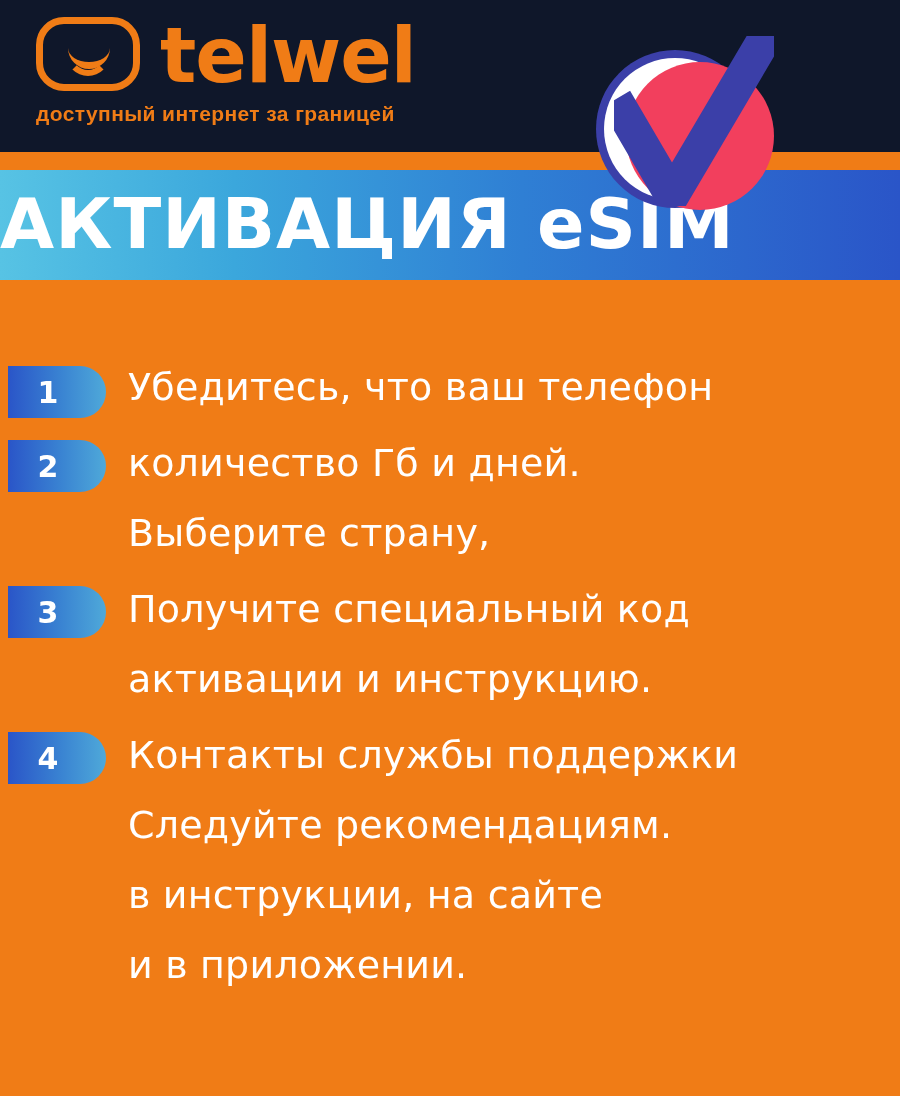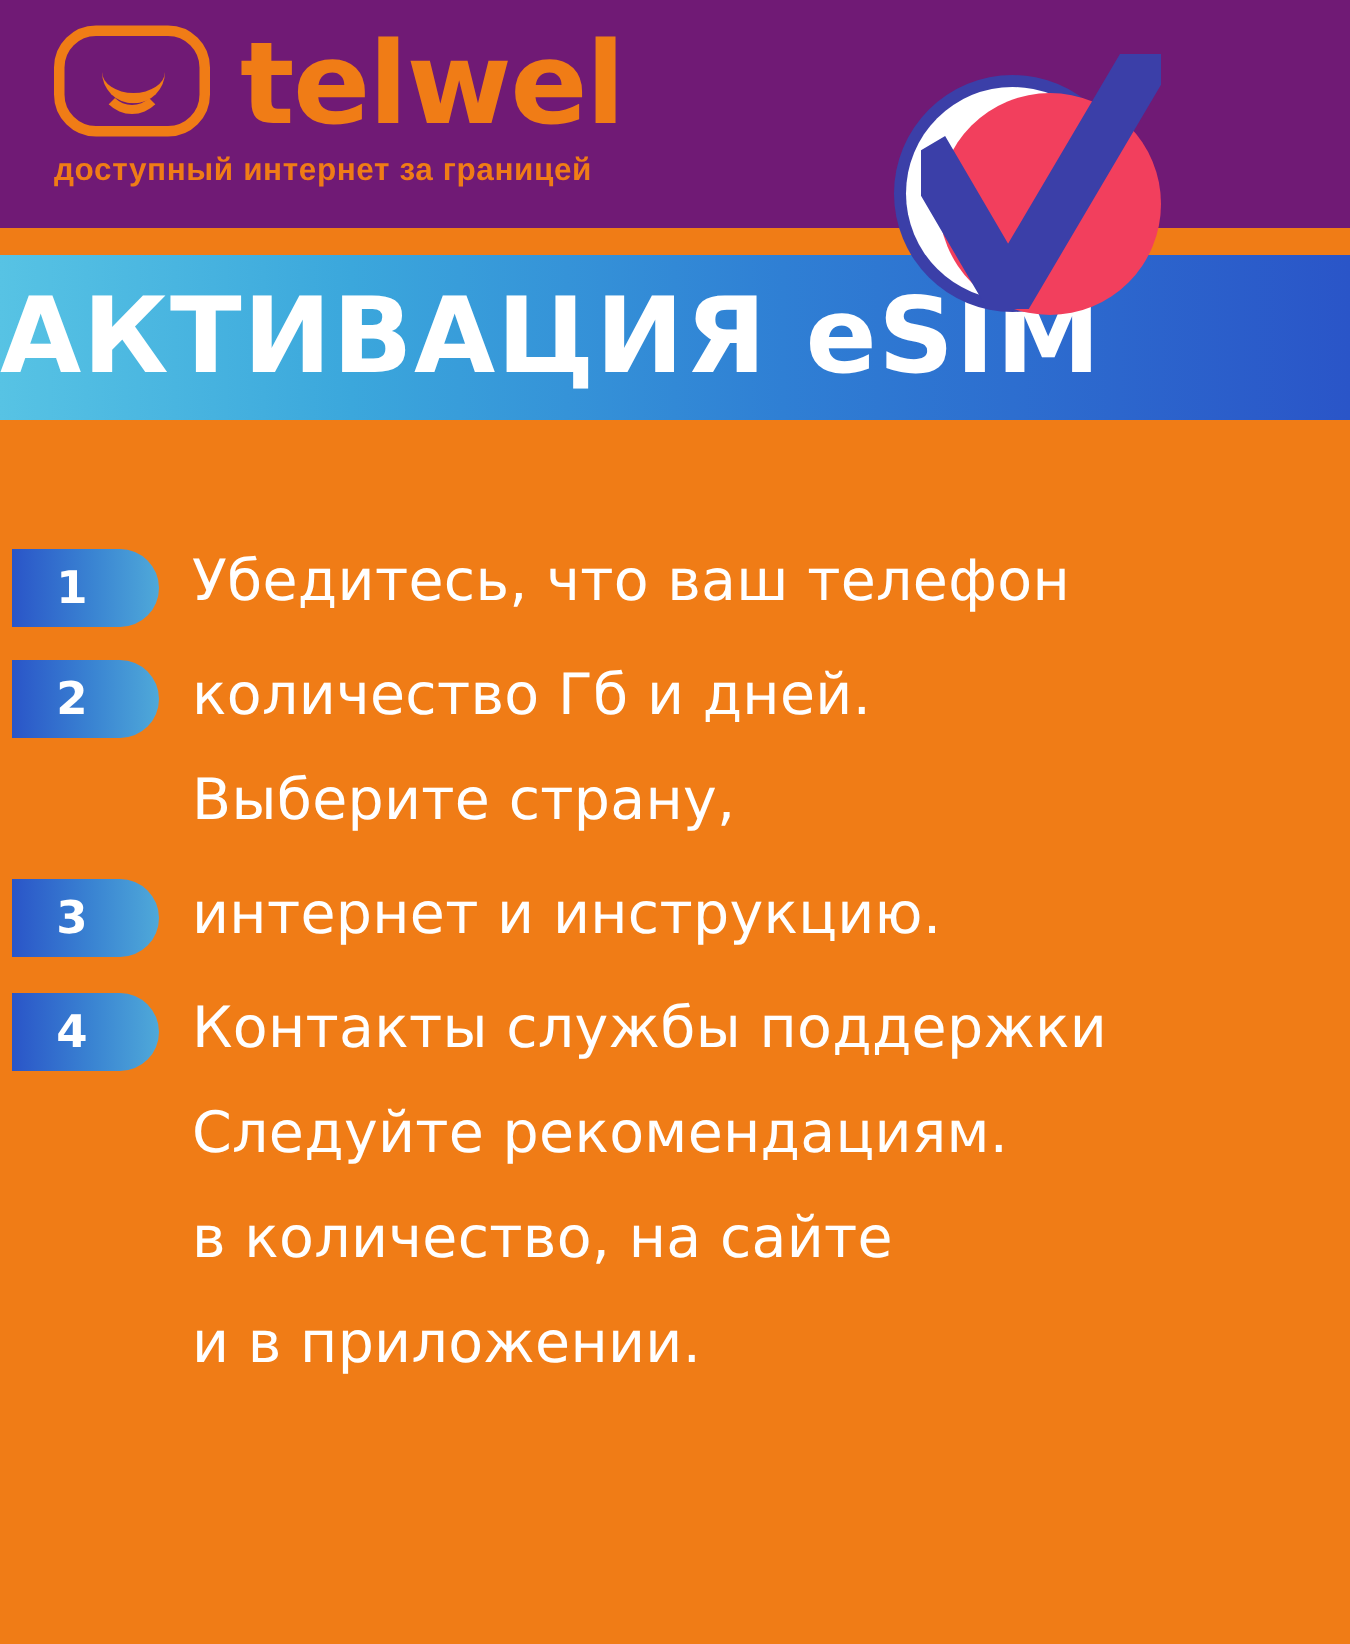--- a/index.html
+++ b/index.html
@@ -22,21 +22,21 @@
     overflow: hidden;
   }
 
   
   .header-band {
     position: absolute;
     top: 0;
     left: 0;
     width: 900px;
     height: 152px;
-    background: #701a75;
+    background: #0f172a;
     z-index: 3;
   }
 
   .logo-wrap {
     position: absolute;
     left: 36px;
     top: 14px;
     display: flex;
     align-items: center;
   }
@@ -247,28 +247,29 @@
       <div class="step-number" style="top:12px;">2</div>
       <div class="step-lines">
         <div class="step-line">количество Гб и дней.</div>
         <div class="step-line">Выберите страну,</div>
       </div>
     </div>
 
     <div class="step">
       <div class="step-number" style="top:12px;">3</div>
       <div class="step-lines">
-        <div class="step-line">интернет и инструкцию.</div>
+        <div class="step-line">Получите специальный код</div>
+        <div class="step-line">активации и инструкцию.</div>
       </div>
     </div>
 
     <div class="step">
       <div class="step-number" style="top:12px;">4</div>
       <div class="step-lines">
         <div class="step-line">Контакты службы поддержки</div>
         <div class="step-line">Следуйте рекомендациям.</div>
-        <div class="step-line">в количество, на сайте</div>
+        <div class="step-line">в инструкции, на сайте</div>
         <div class="step-line">и в приложении.</div>
       </div>
     </div>
 
   </div>
 </div>
 
 </body></html>

